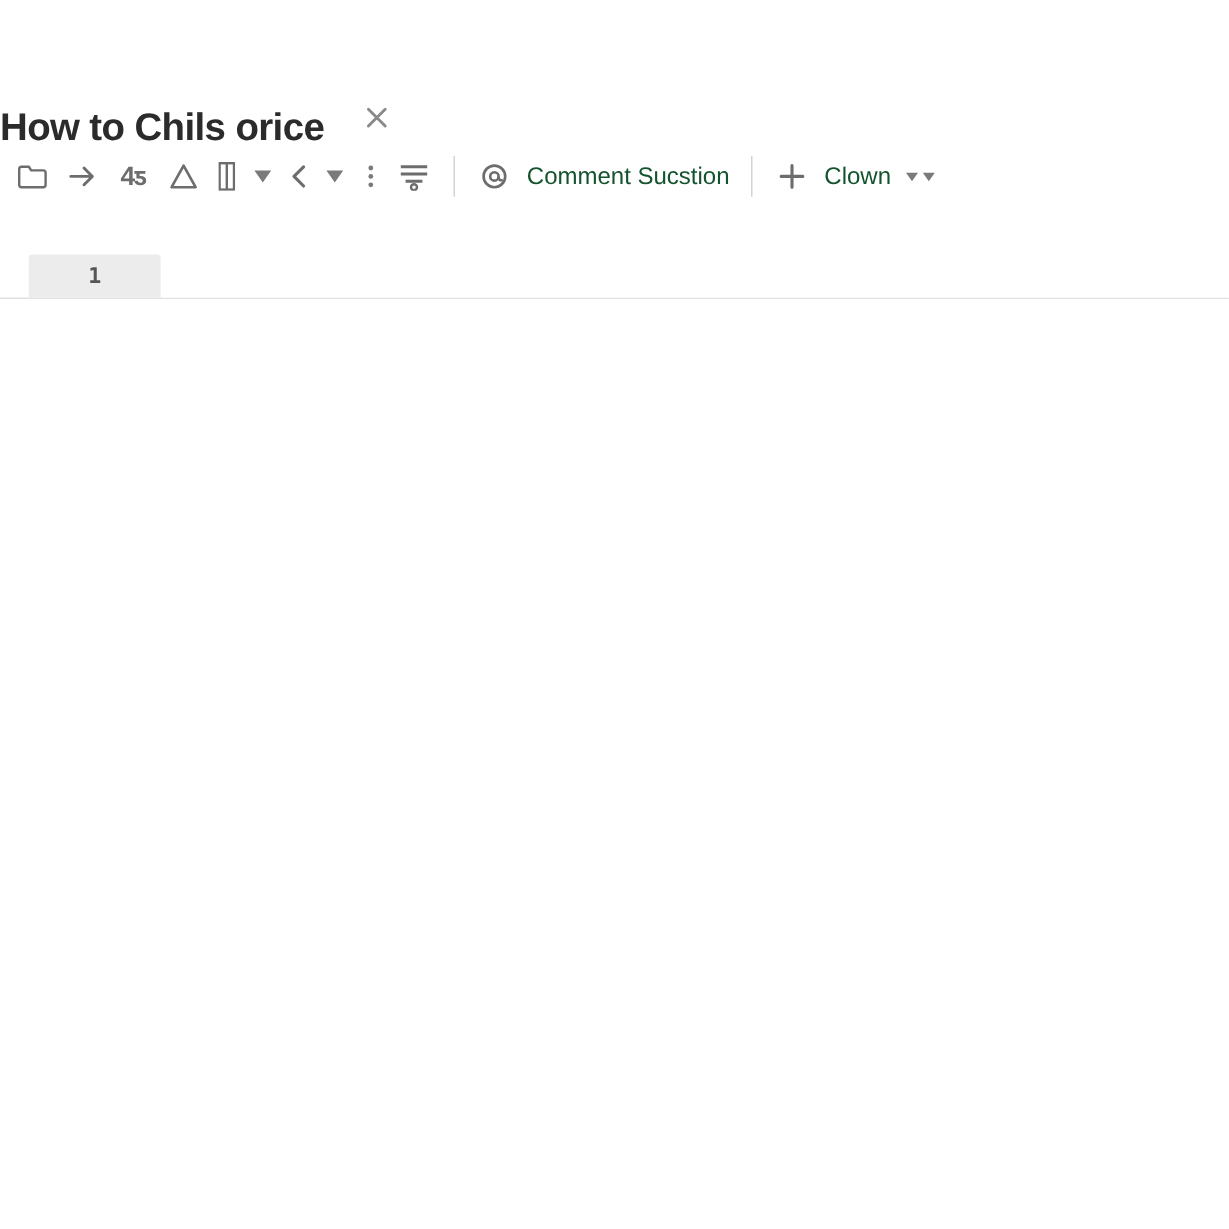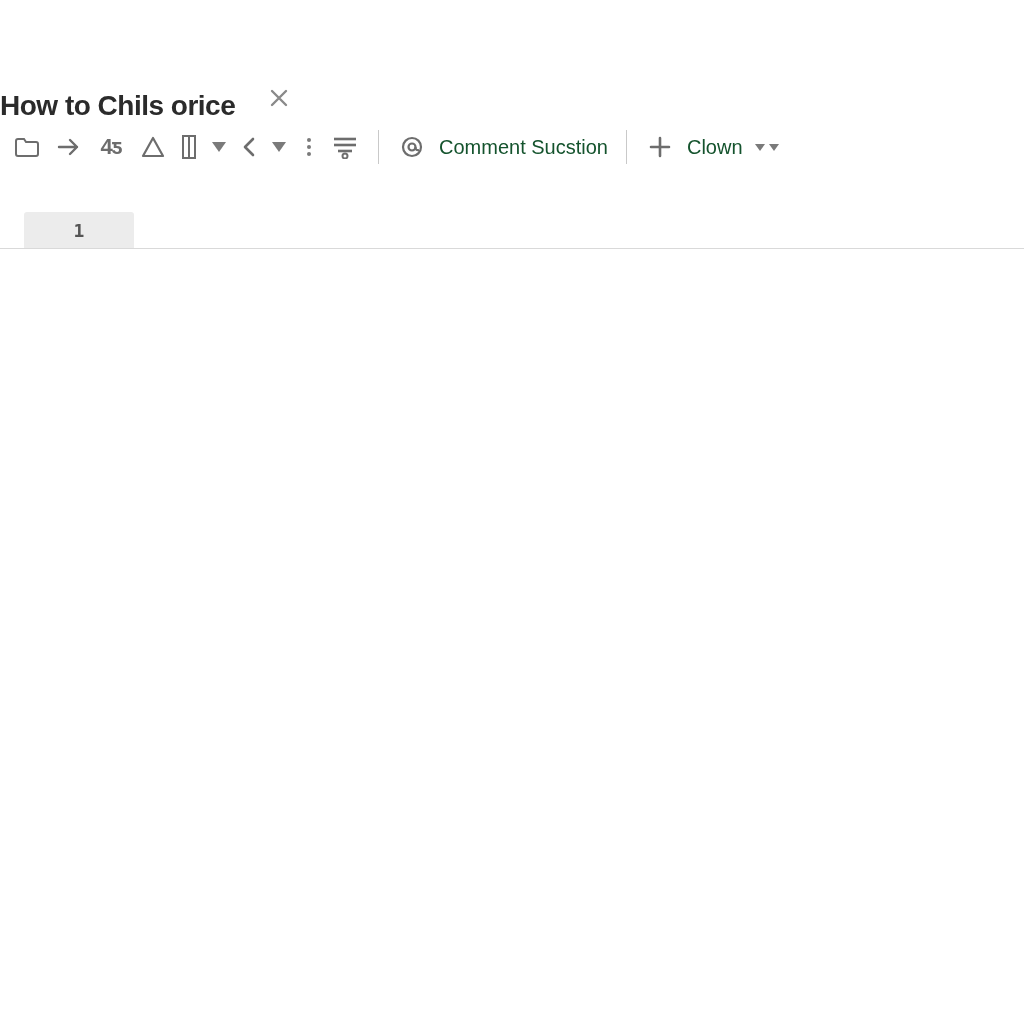--- a/index.html
+++ b/index.html
@@ -1,19 +1,19 @@
 <!DOCTYPE html>
 <html><head>
 <meta charset="utf-8">
 <style>
   * { box-sizing: border-box; margin: 0; padding: 0; }
   html, body { width: 1024px; height: 1024px; background: #ffffff; font-family: Arial, Helvetica, sans-serif; color: #3c3c3c; }
   .top-space { height: 78px; }
   .title-row { display: flex; align-items: center; padding-left: 0px; height: 40px; }
-  .title-text { font-size: 28px; font-weight: 600; color: #2b2b2b; letter-spacing: -0.5px; margin-top: 16px; }
+  .title-text { font-size: 32px; font-weight: 600; color: #2b2b2b; letter-spacing: -0.5px; margin-top: 16px; }
   .close-x { margin-left: 30px; color: #808080; cursor: pointer; display:flex; align-items:center; justify-content:center; width:28px; height:28px;}
   .toolbar { display: flex; align-items: center; height: 58px; padding-left: 6px; gap: 0; }
   .tool { width: 42px; height: 42px; display: flex; align-items: center; justify-content: center; color: #6d6d6d; cursor: pointer; }
   .tool.narrow { width: 30px; }
   .tool svg { display:block; }
   .sep { width: 1px; height: 34px; background: #c9c9c9; margin: 0 12px; }
   .txt-btn { color: #14532d; font-size: 20px; padding: 0 6px; display:flex; align-items:center; height:42px; cursor:pointer;}
   .glyph { font-size: 22px; font-weight:600; color:#6d6d6d; font-family: Arial, sans-serif; letter-spacing:-1px;}
   .row-area { margin-top: 36px; }
   .row1 { display:flex; align-items:stretch; height:36px; }

